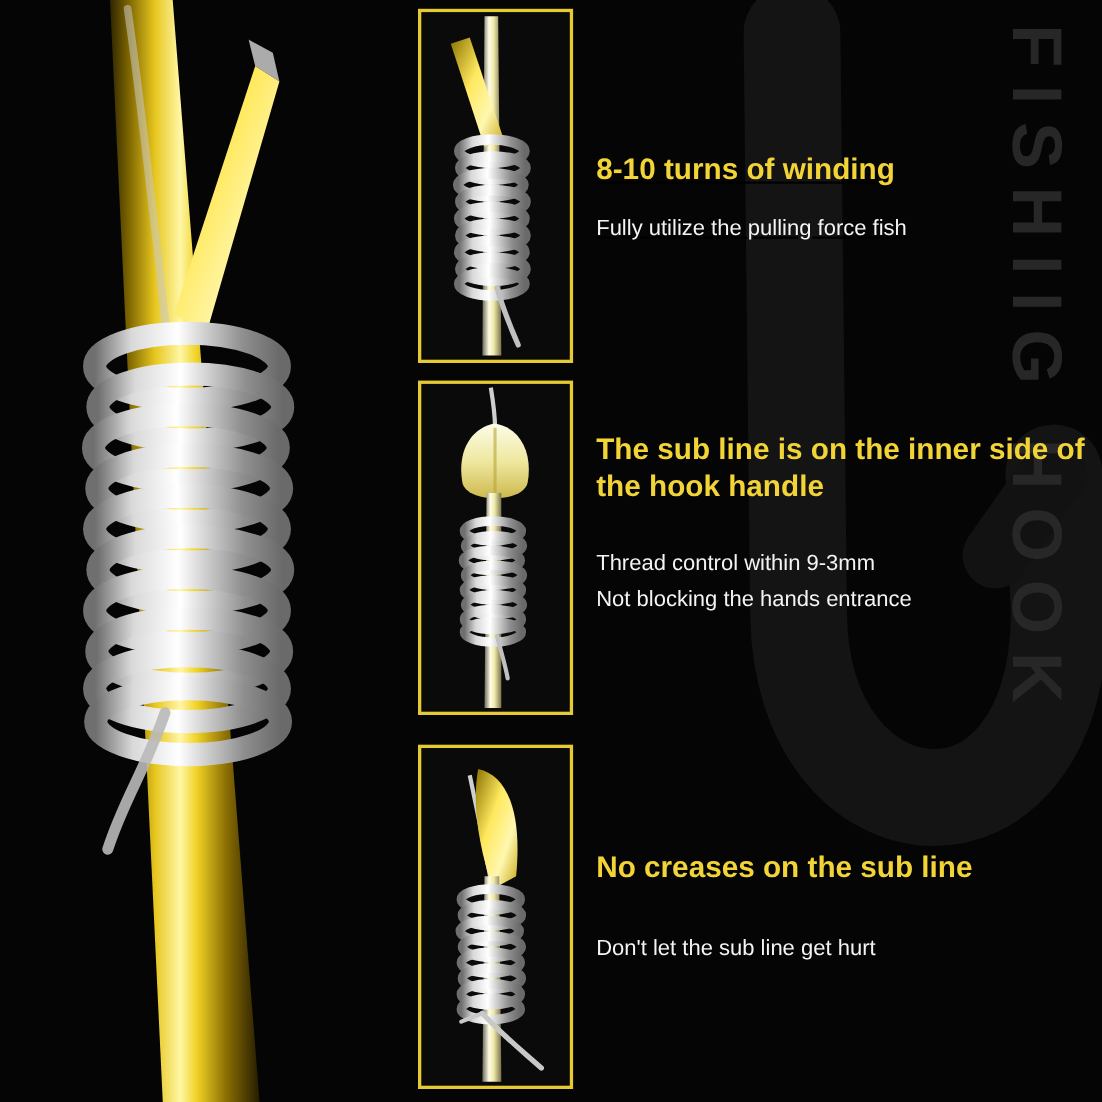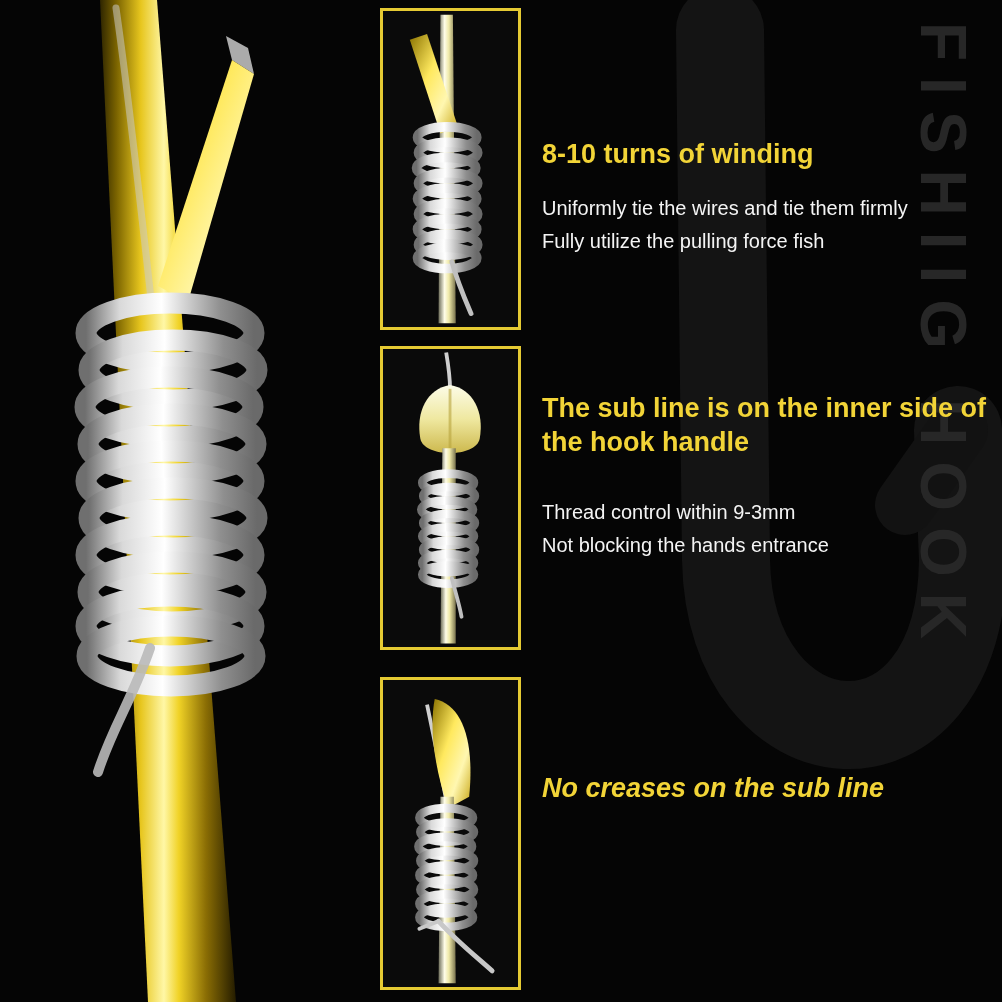--- a/index.html
+++ b/index.html
@@ -23,29 +23,29 @@
   .panel{
     position:absolute;box-sizing:border-box;z-index:2;
     border:3px solid #e5ca33;background:#0a0a0a;
   }
   .panel svg{width:100%;height:100%;display:block;}
   .panel-1{left:380px;top:8px;width:141px;height:322px;}
   .panel-2{left:380px;top:346px;width:141px;height:304px;}
   .panel-3{left:380px;top:677px;width:141px;height:313px;}
   
   .section{position:absolute;left:542px;width:445px;z-index:2;}
-  .section-1{top:138px;}
+  .section-1{top:138px;text-decoration:underline;}
   .section-2{top:392px;}
   .section-3{top:772px;}
   .heading{
     color:#f2d437;font-size:27px;font-weight:bold;line-height:1.25;
     margin:0 0 20px 0;
   }
   .section-2 .heading{margin-bottom:36px;}
-  .section-3 .heading{margin-bottom:40px;font-style:italic;}
+  .section-3 .heading{margin-bottom:40px;}
   .body-line{
     color:#f4f4f4;font-size:20px;line-height:33px;margin:0;
   }
 </style>
 </head>
 <body>
 
 <div class="stage">
 
   <svg width="0" height="0" style="position:absolute" aria-hidden="true">
@@ -175,27 +175,27 @@
         <ellipse cx="66" cy="230" rx="28" ry="10"></ellipse>
         <ellipse cx="66" cy="244" rx="28" ry="10"></ellipse>
       </g>
       <path d="M58,248 C76,268 96,284 114,300" stroke="#c8c8c8" stroke-width="5" fill="none" stroke-linecap="round"></path>
       <path d="M58,248 L38,256" stroke="#c8c8c8" stroke-width="4" fill="none" stroke-linecap="round"></path>
     </svg>
   </div>
 
   <div class="section section-1">
     <div class="heading">8-10 turns of winding</div>
-    <p class="body-line">Uniformly tie the wires and tie them firmly</p>
     <p class="body-line">Fully utilize the pulling force fish</p>
   </div>
 
   <div class="section section-2">
     <div class="heading">The sub line is on the inner side of the hook handle</div>
     <p class="body-line">Thread control within 9-3mm</p>
     <p class="body-line">Not blocking the hands entrance</p>
   </div>
 
   <div class="section section-3">
     <div class="heading">No creases on the sub line</div>
+    <p class="body-line">Don't let the sub line get hurt</p>
   </div>
 
 </div>
 
 </body></html>

